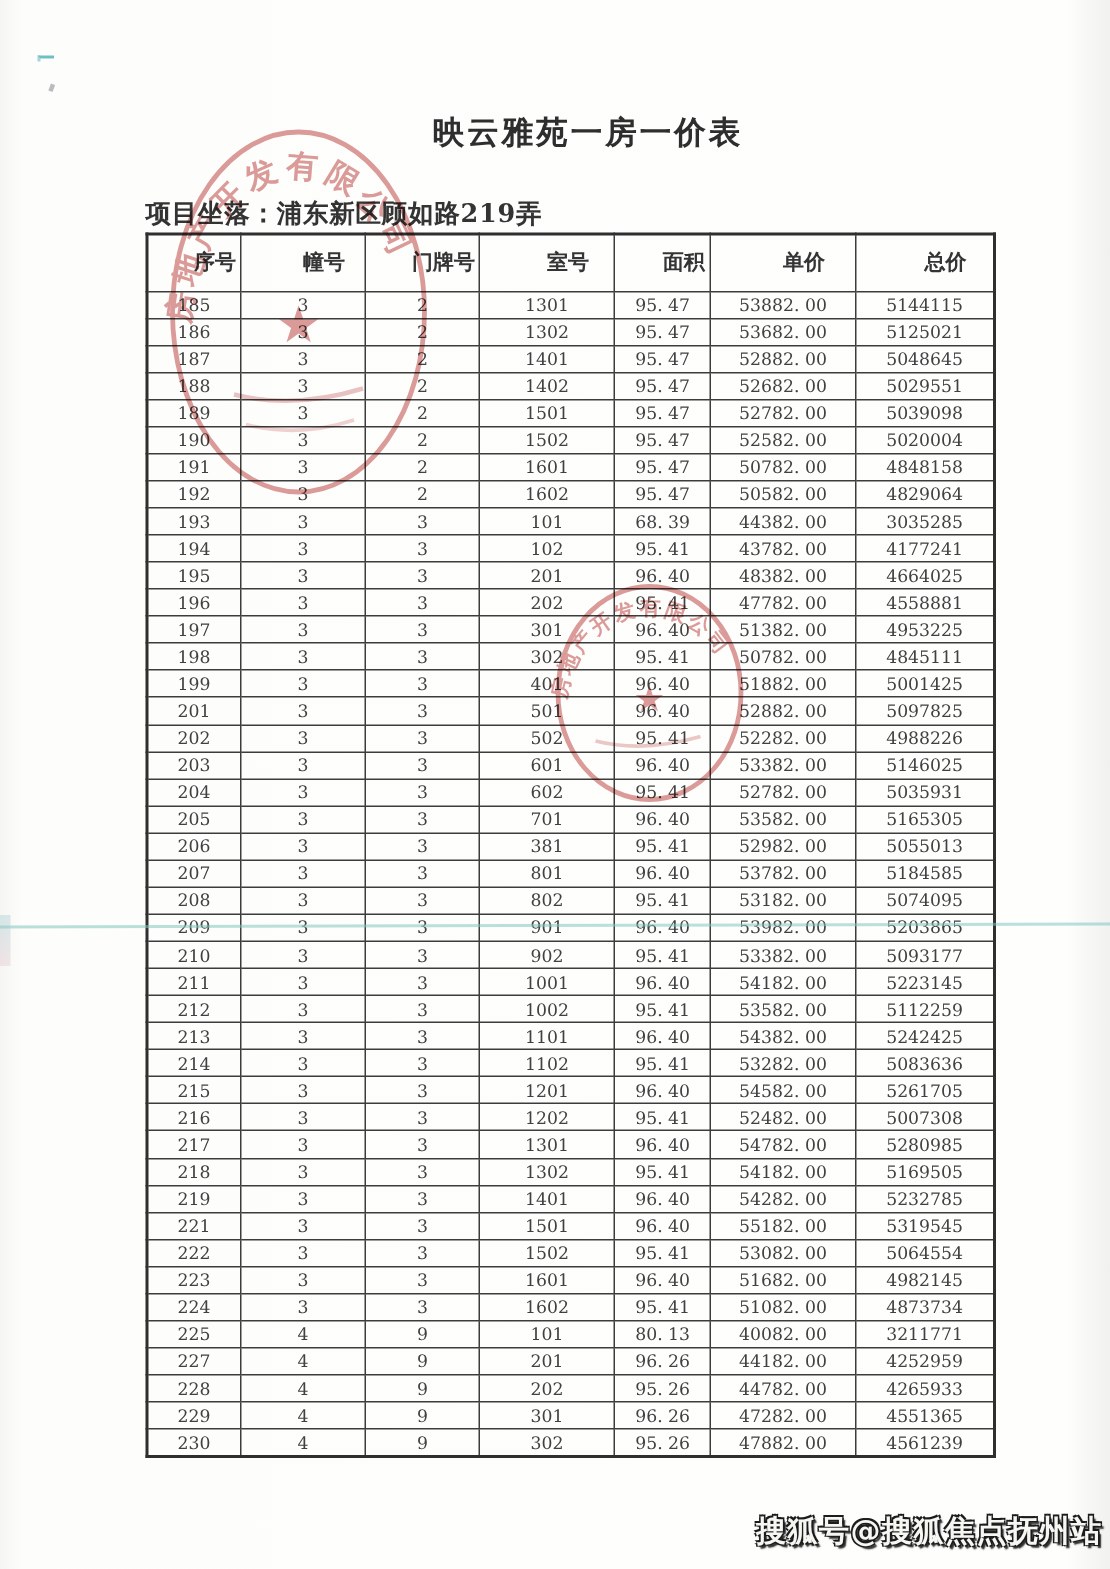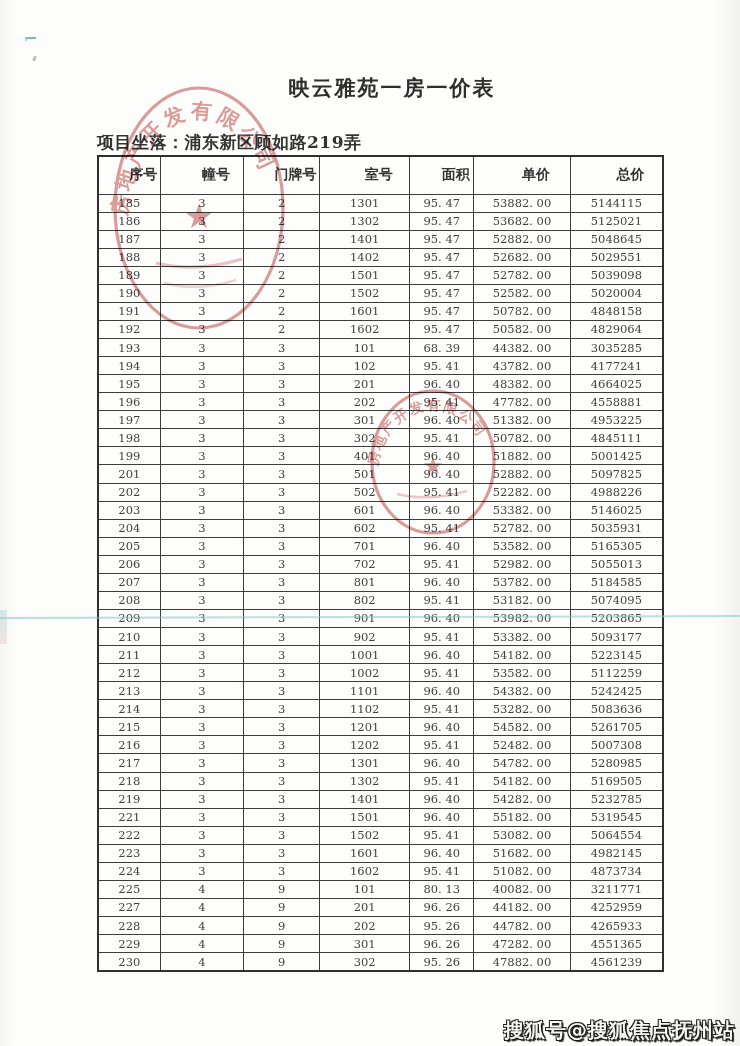--- a/index.html
+++ b/index.html
@@ -69,21 +69,21 @@
     border-top: 2px solid rgba(0,140,150,0.55);
     border-left: 2px solid rgba(0,140,150,0.35);
   }
   .speck {
     position: absolute; left: 33px; top: 56px;
     width: 3px; height: 5px;
     background: rgba(90,90,100,0.4);
     transform: rotate(20deg);
   }
   .watermark {
-    position: absolute; right: 5px; bottom: 2px;
+    position: absolute; right: 5px; bottom: 12px;
     font-family: "DejaVu Sans", "Liberation Sans", sans-serif;
     font-size: 20px; font-weight: bold;
     color: #f6f6f2;
     letter-spacing: 1px;
     text-shadow:
       1px 1px 0 #1c1c1c, -1px -1px 0 #1c1c1c,
       1px -1px 0 #1c1c1c, -1px 1px 0 #1c1c1c,
       2px 2px 1px #2a2a2a;
   }
   .stamp ellipse { fill: none; stroke: #bf4a47; stroke-width: 3.2; }
@@ -297,21 +297,21 @@
           <td>3</td>
           <td>701</td>
           <td>96. 40</td>
           <td>53582. 00</td>
           <td>5165305</td>
         </tr>
         <tr>
           <td>206</td>
           <td>3</td>
           <td>3</td>
-          <td>702</td>
+          <td>381</td>
           <td>95. 41</td>
           <td>52982. 00</td>
           <td>5055013</td>
         </tr>
         <tr>
           <td>207</td>
           <td>3</td>
           <td>3</td>
           <td>801</td>
           <td>96. 40</td>

